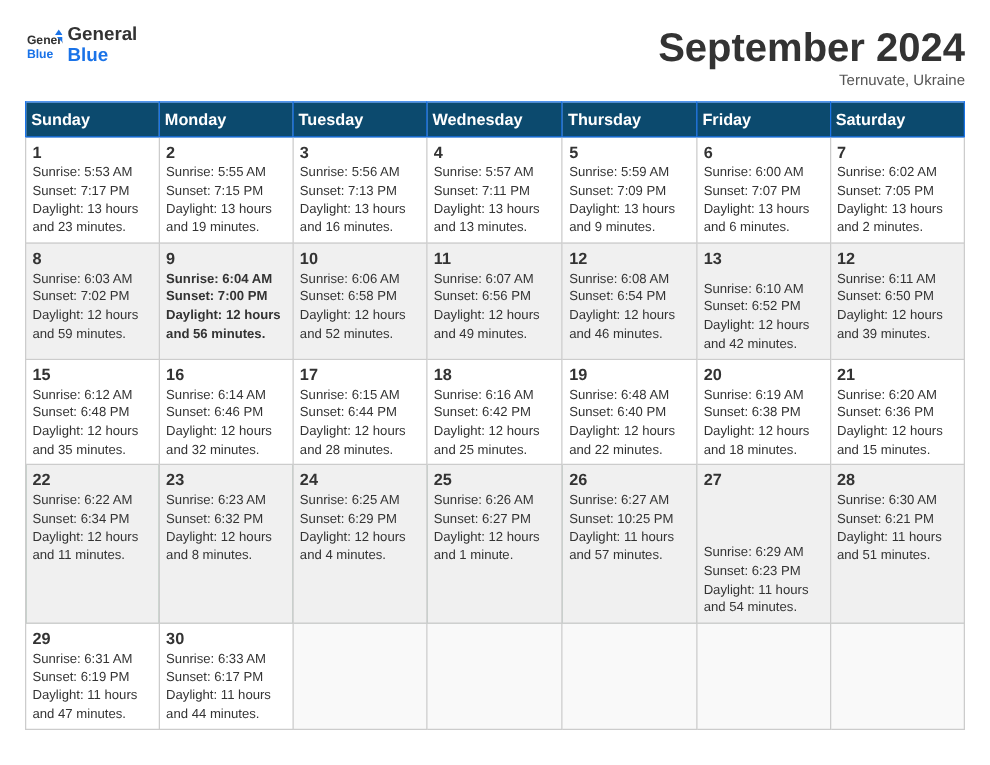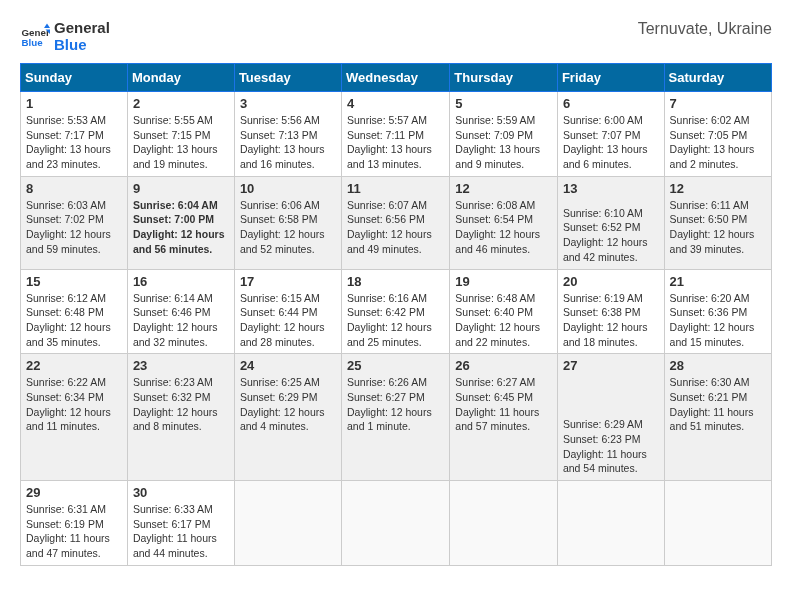--- a/index.html
+++ b/index.html
@@ -27,30 +27,30 @@
     }
     .title-section {
       text-align: right;
     }
     .month-title {
       font-size: 32px;
       font-weight: bold;
       color: #333;
     }
     .location-title {
-      font-size: 16px;
+      font-size: 12px;
       color: #555;
     }
     table {
       width: 100%;
       border-collapse: collapse;
       font-size: 11px;
     }
     thead tr th {
-      background: #0369a1;
+      background: #0c4a6e;
       color: #fff;
       padding: 6px 4px;
       text-align: left;
       font-size: 13px;
       font-weight: bold;
       border: 1px solid #1a73e8;
     }
     tbody tr td {
       border: 1px solid #ccc;
       vertical-align: top;
@@ -88,20 +88,21 @@
       <text x="2" y="32" font-size="13" font-weight="bold" fill="#1a73e8">Blue</text>
       <polygon points="32,8 40,8 36,2" fill="#1a73e8"></polygon>
       <polygon points="34,10 40,10 40,16" fill="#1a73e8"></polygon>
     </svg>
     <div>
       <div style="font-size:15px;font-weight:bold;color:#333;line-height:1.1;">General</div>
       <div style="font-size:15px;font-weight:bold;color:#1a73e8;line-height:1.1;">Blue</div>
     </div>
   </div>
   <div class="title-section">
+    <div class="month-title">September 2024</div>
     <div class="location-title">Ternuvate, Ukraine</div>
   </div>
 </div>
 
 <table>
   <thead>
     <tr id="header-row">
         <th>Sunday</th>
         <th>Monday</th>
         <th>Tuesday</th>
@@ -290,21 +291,21 @@
         <td>
           <span class="day-number">25</span>
           <div class="day-info" style="white-space: pre-line;">Sunrise: 6:26 AM
 Sunset: 6:27 PM
 Daylight: 12 hours
 and 1 minute.</div>
         </td>
         <td>
           <span class="day-number">26</span>
           <div class="day-info" style="white-space: pre-line;">Sunrise: 6:27 AM
-Sunset: 6:45 PM
+Sunset: 10:25 PM
 Daylight: 11 hours
 and 57 minutes.</div>
         </td>
         <td>
           <span class="day-number">27</span>
           <div class="day-info" style="white-space: pre-line; margin-top: 44px;">Sunrise: 6:29 AM
 Sunset: 6:23 PM
 Daylight: 11 hours
 and 54 minutes.</div>
         </td>

